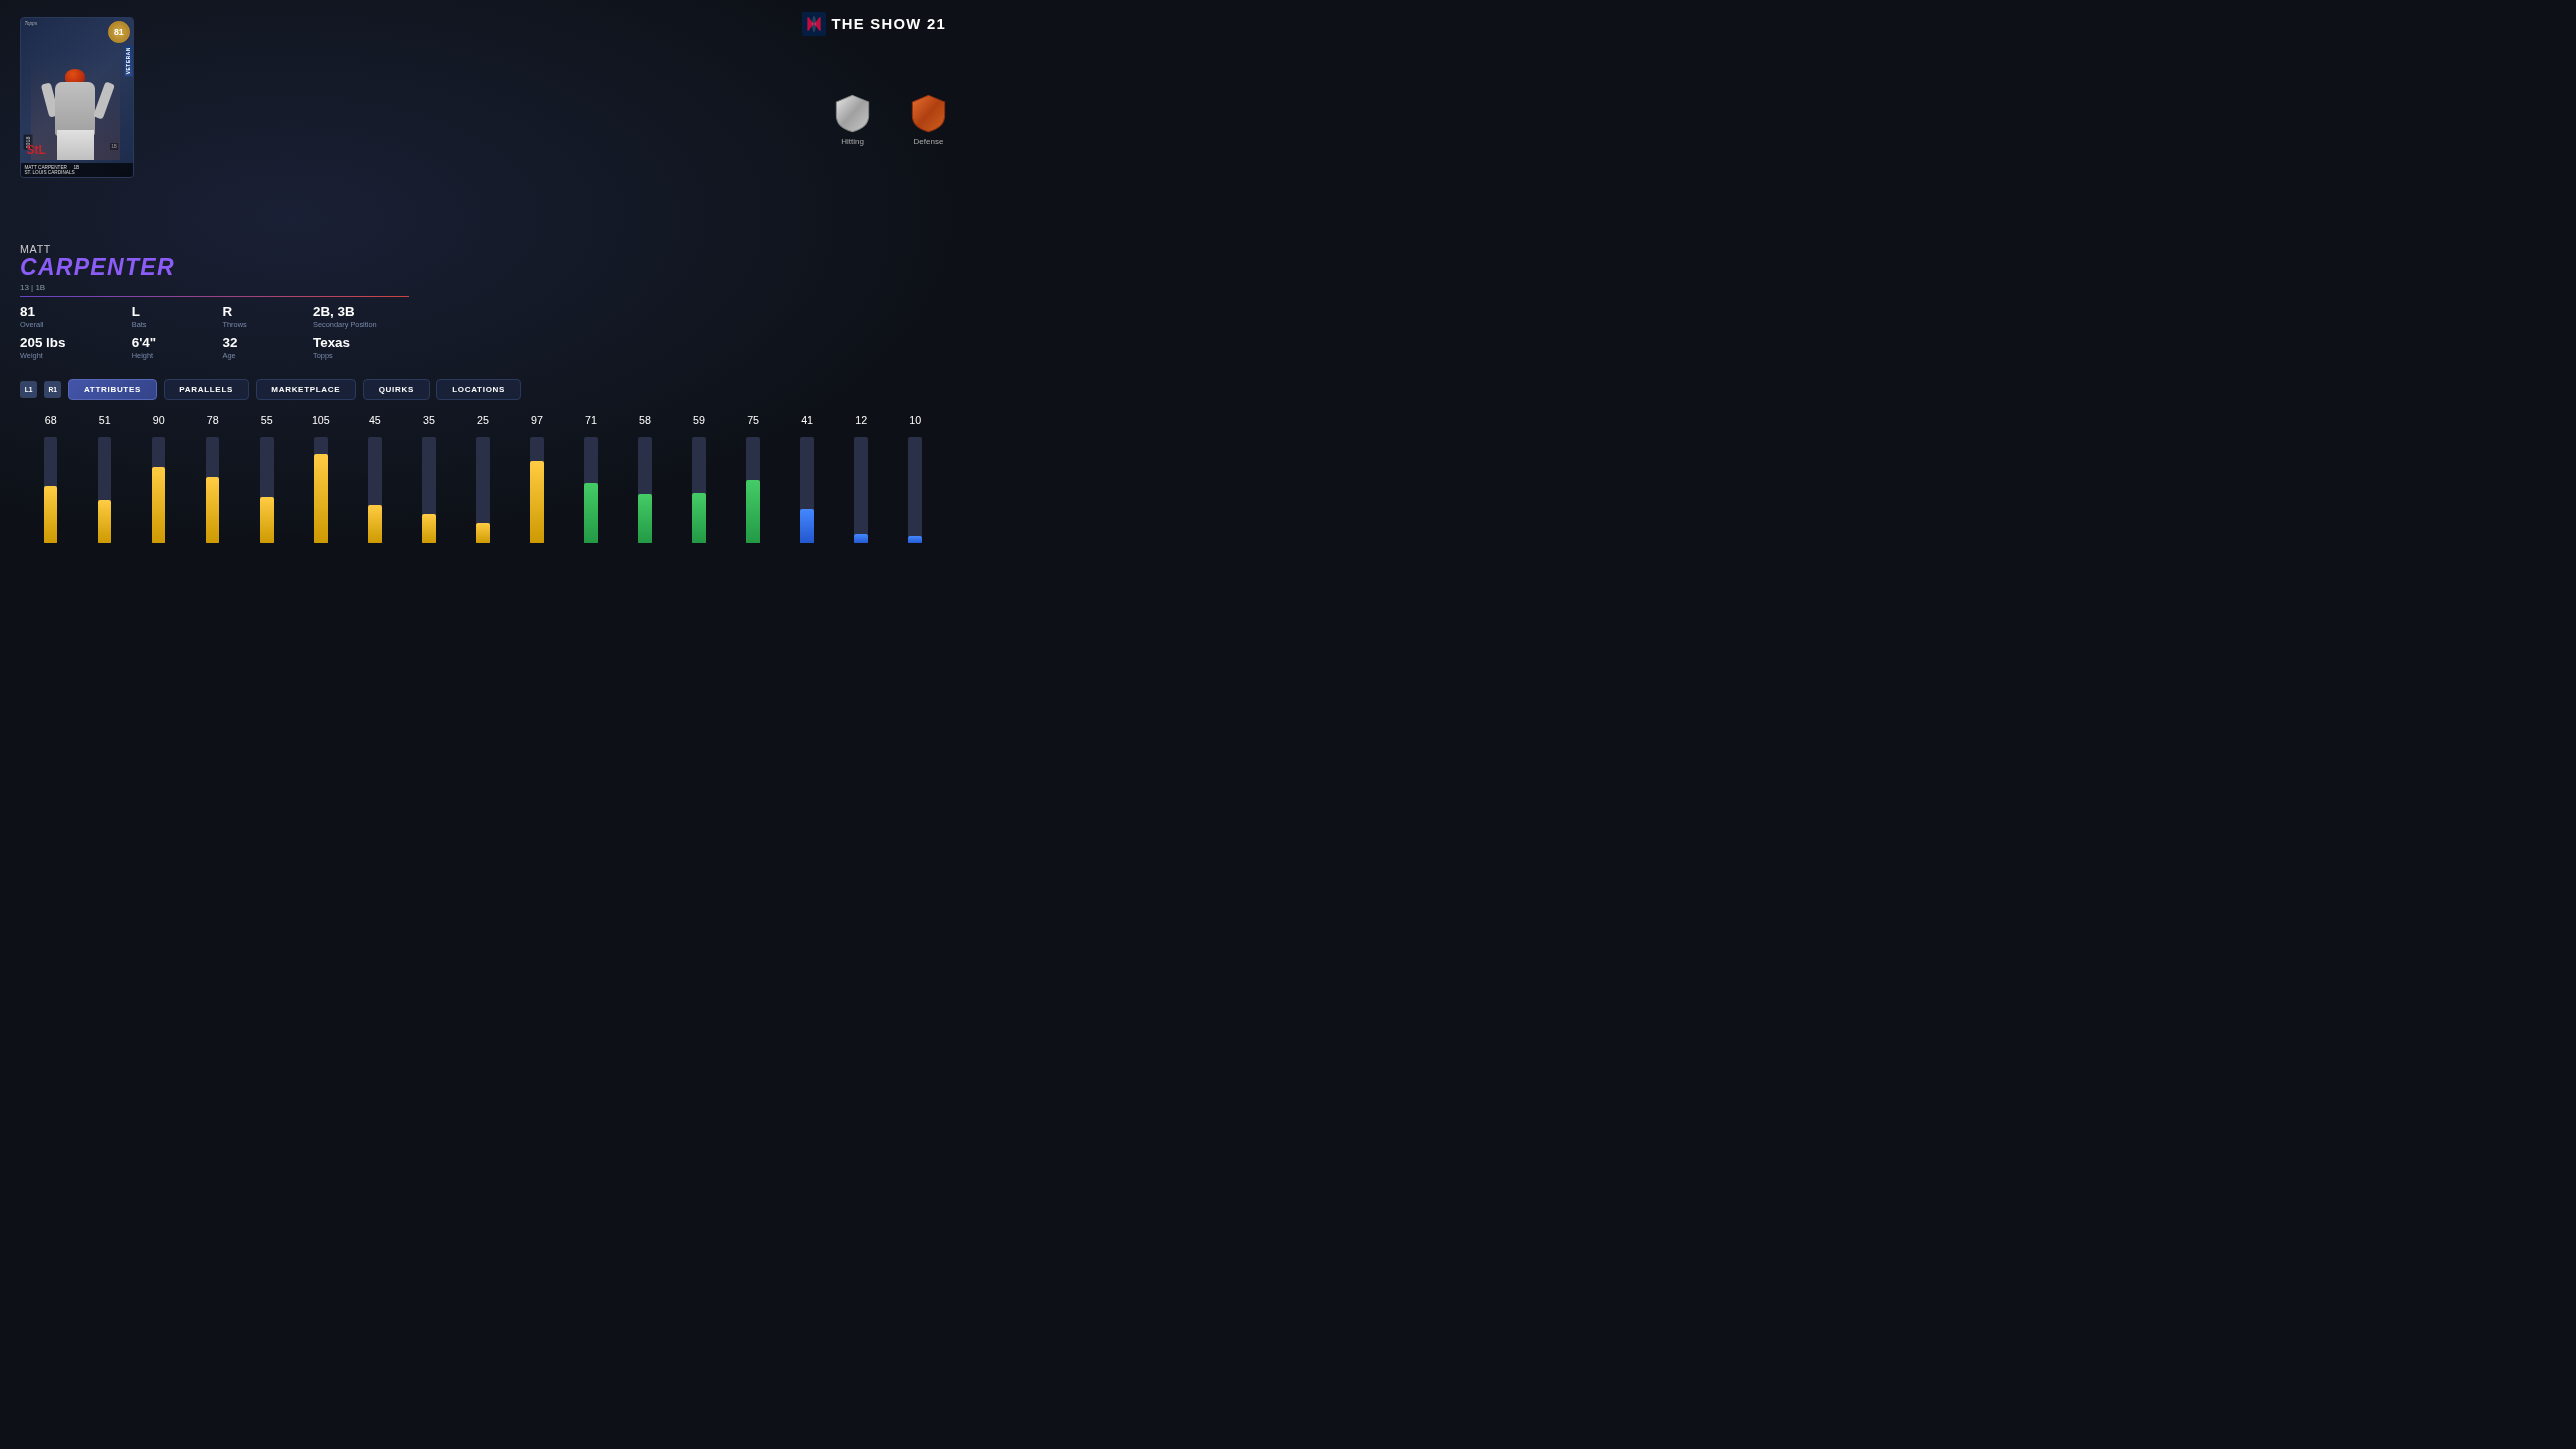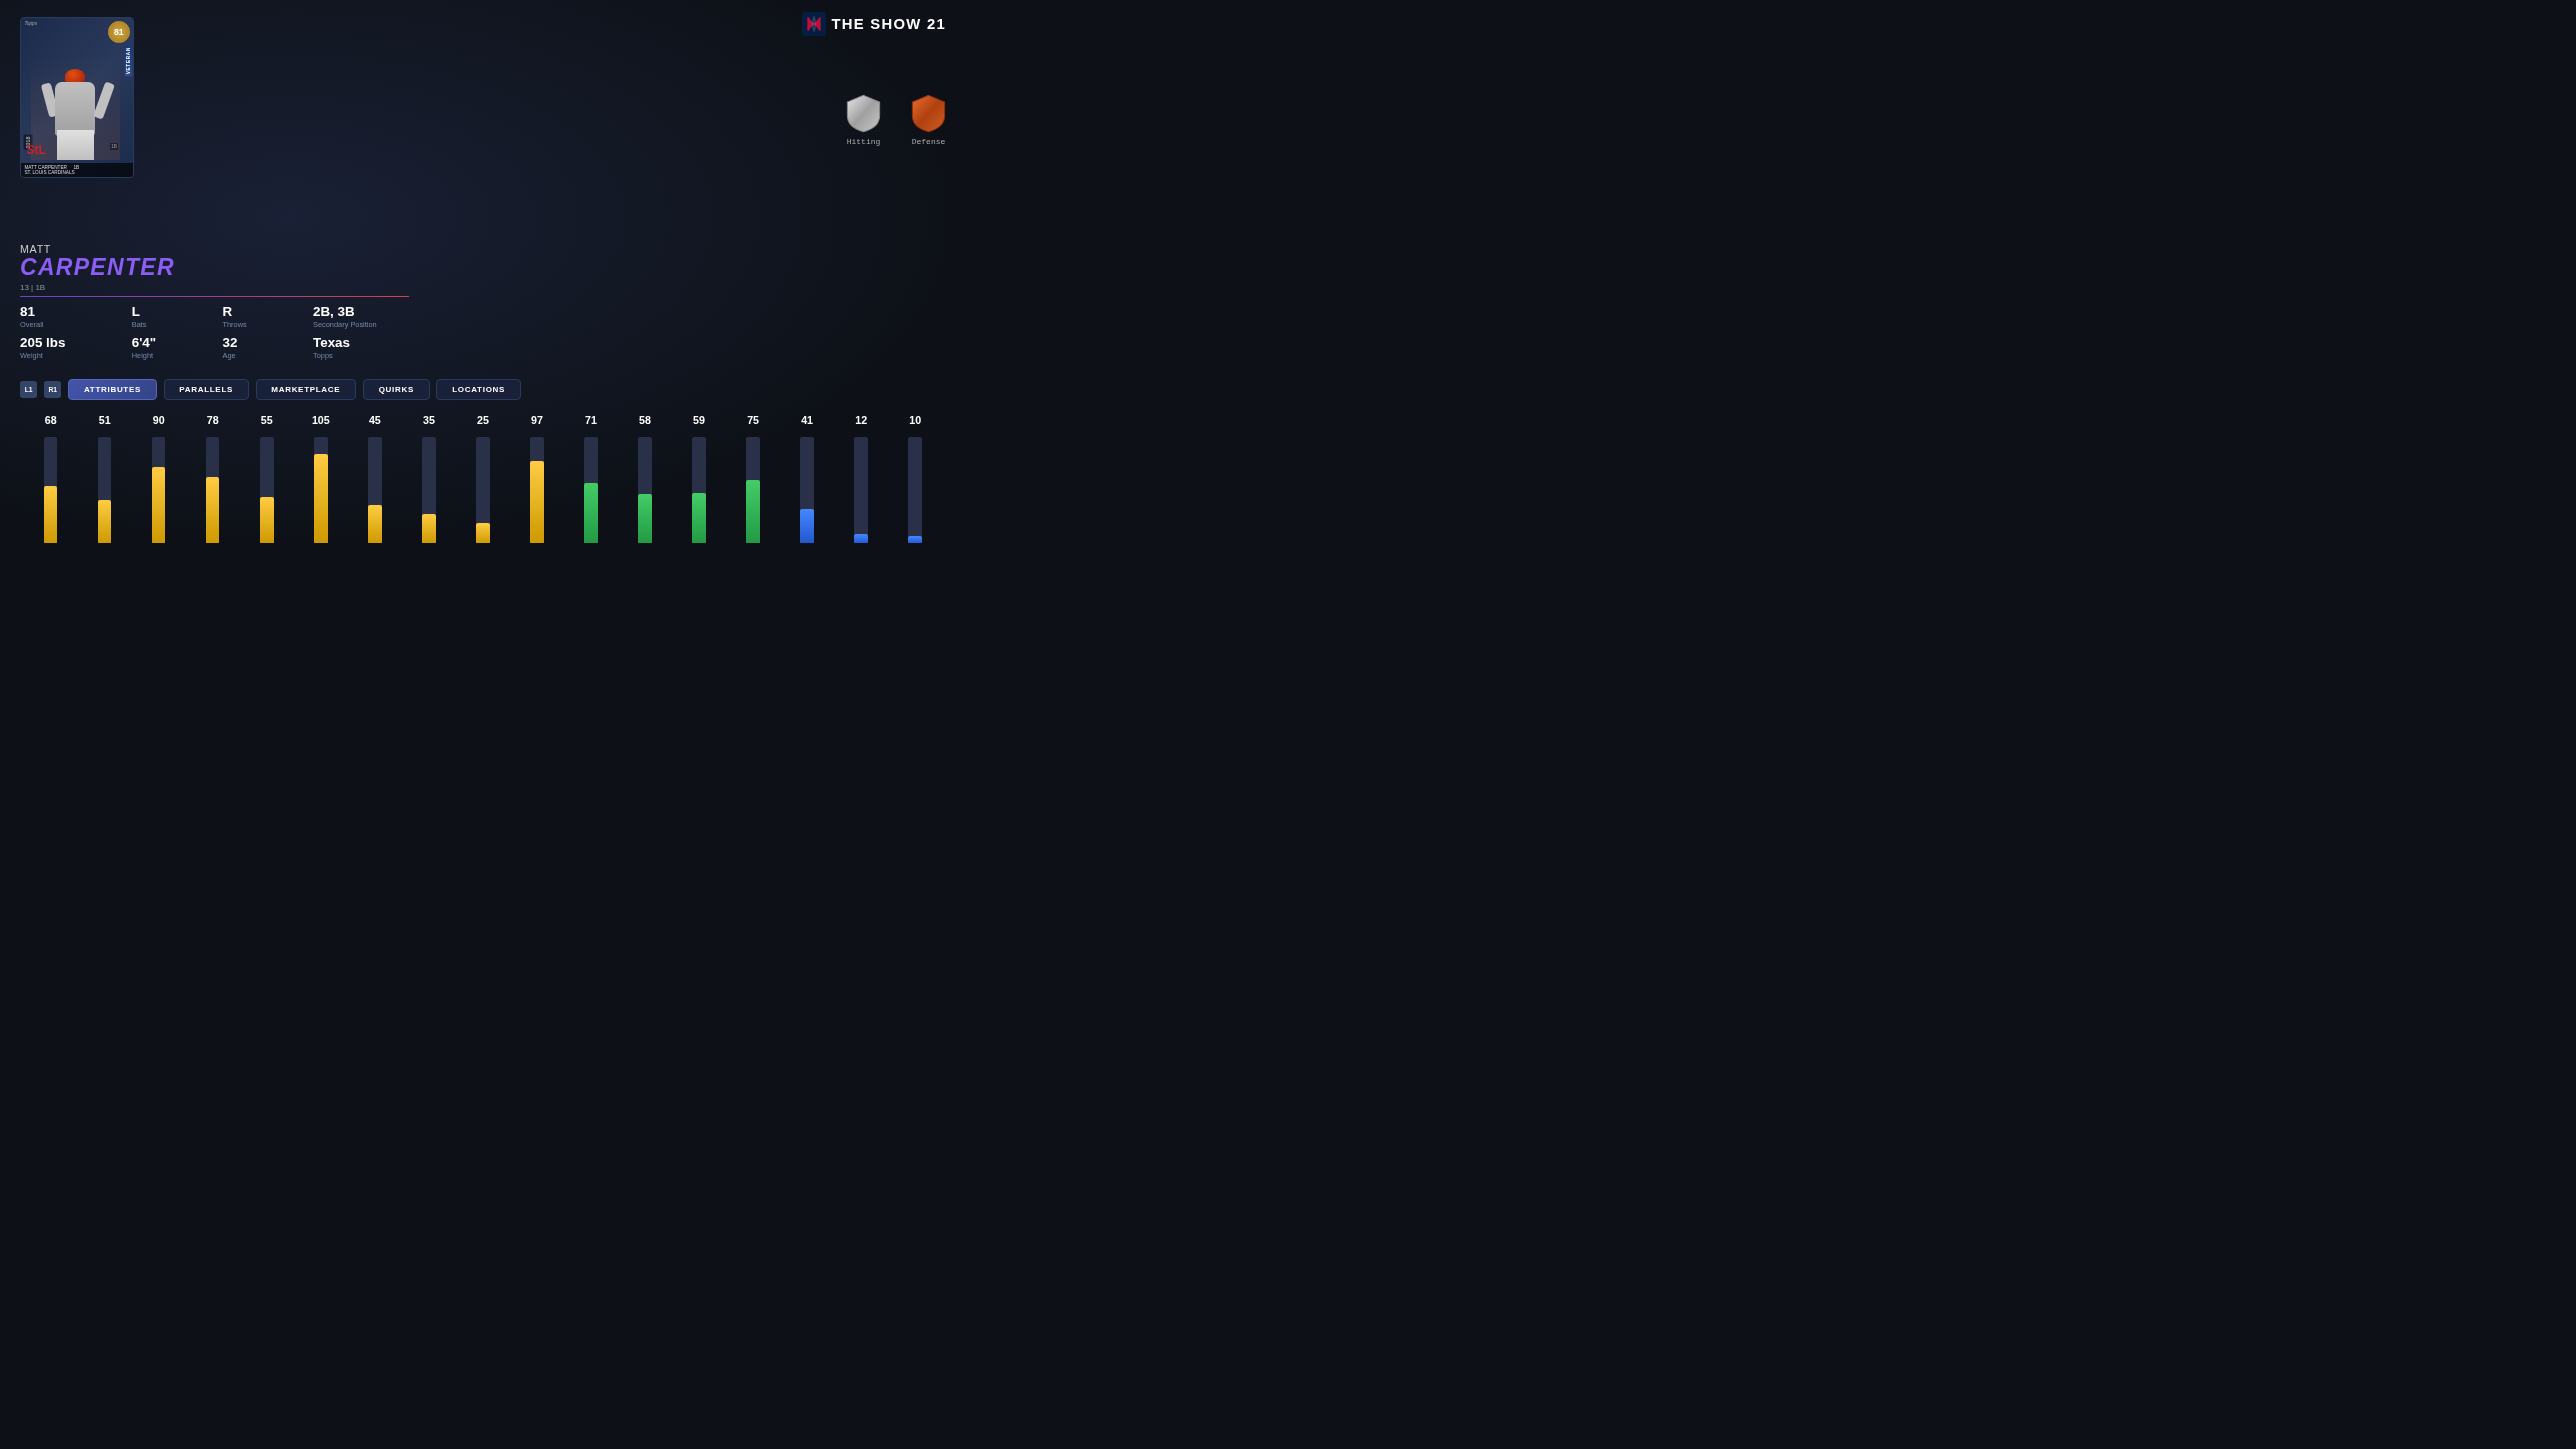--- a/index.html
+++ b/index.html
@@ -265,22 +265,21 @@
       color: #7788aa;
       font-weight: 400;
     }
 
     
     .shields-area {
       position: absolute;
       right: 20px;
       top: 94px;
       display: flex;
-      gap: 30px;
-      font-family: Liberation Mono, monospace;
+      gap: 41px;
     }
     .shield-item {
       display: flex;
       flex-direction: column;
       align-items: center;
       gap: 4px;
     }
     .shield-icon {
       width: 35px;
       height: 39px;
@@ -340,21 +339,21 @@
     }
     .attr-item {
       display: flex;
       flex-direction: column;
       align-items: center;
       gap: 2.7px;
       width: 48px;
     }
     .attr-value {
       font-size: 10.7px;
-      font-weight: 700;
+      font-weight: 400;
       color: #ffffff;
       margin-bottom: 9px;
     }
     .attr-bar-container {
       width: 13.4px;
       height: 107px;
       background: #2a3048;
       border-radius: 2px;
       position: relative;
       overflow: hidden;

